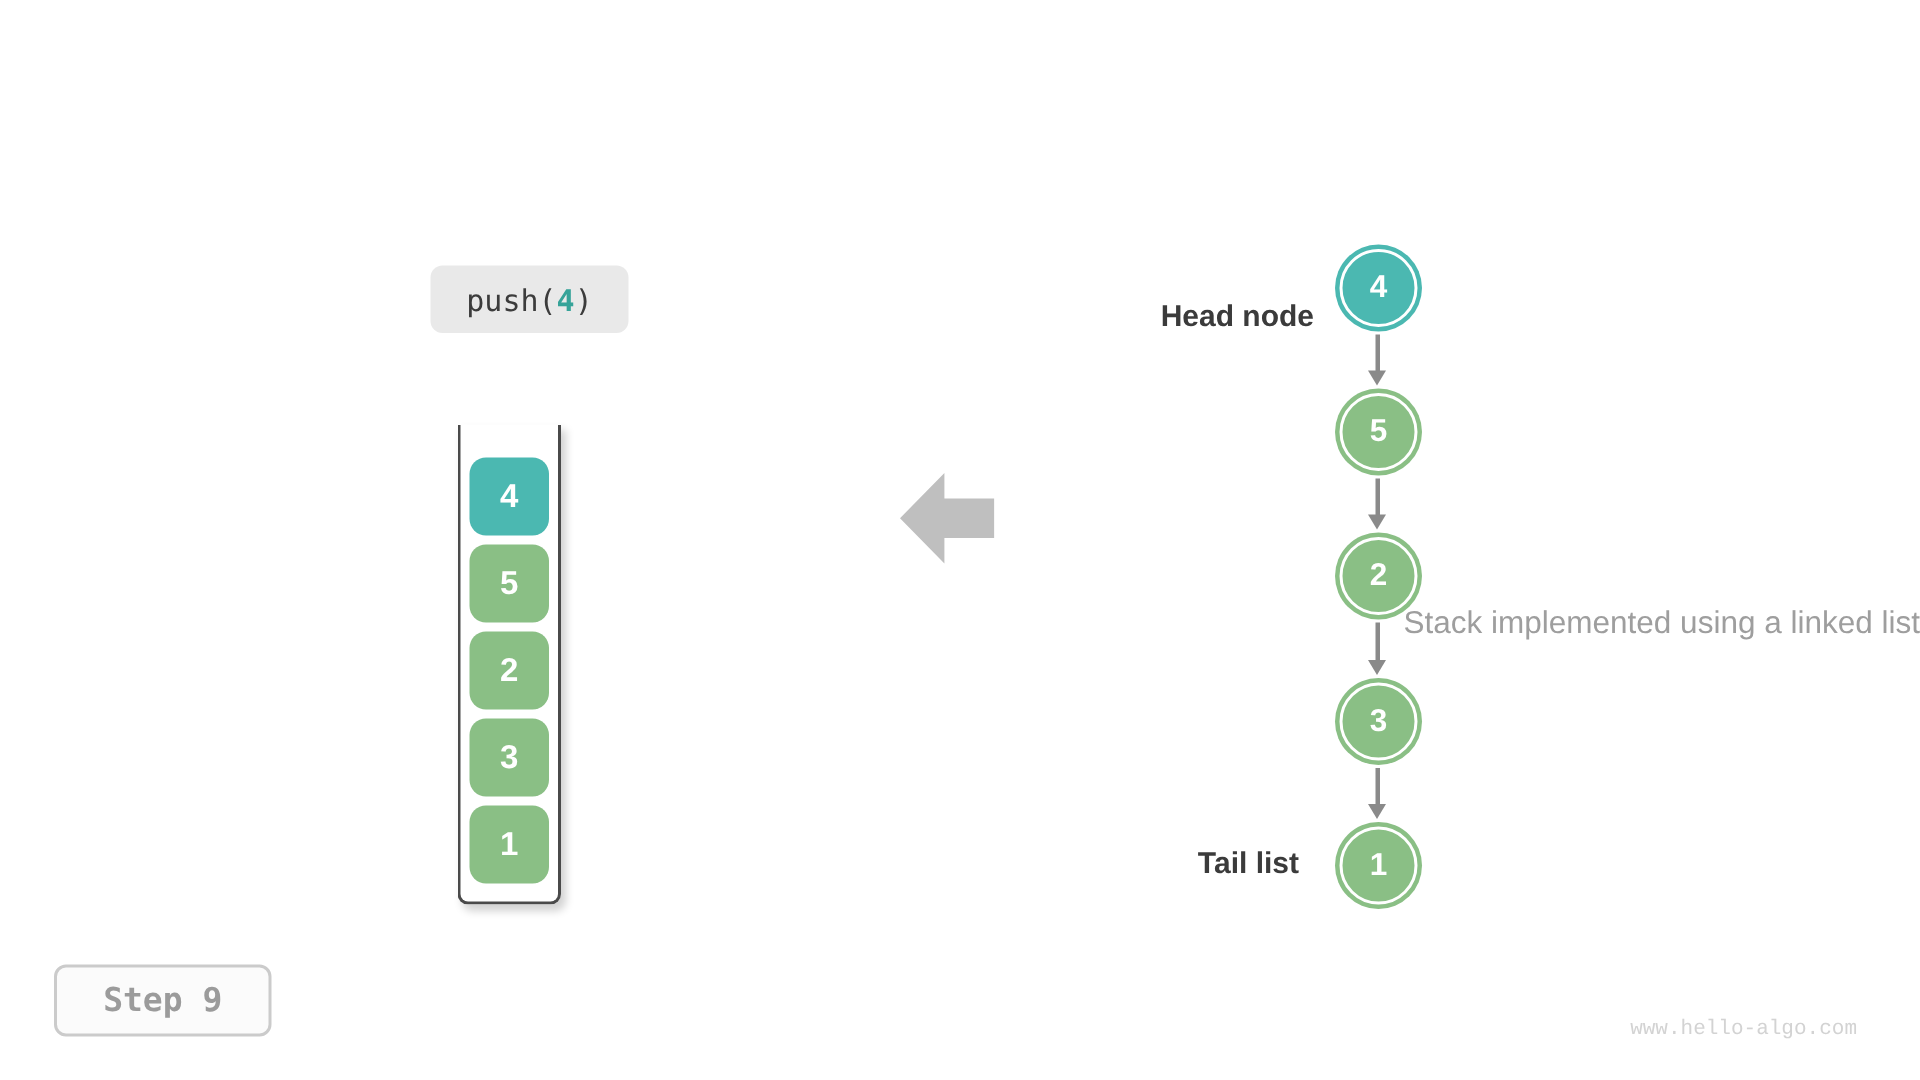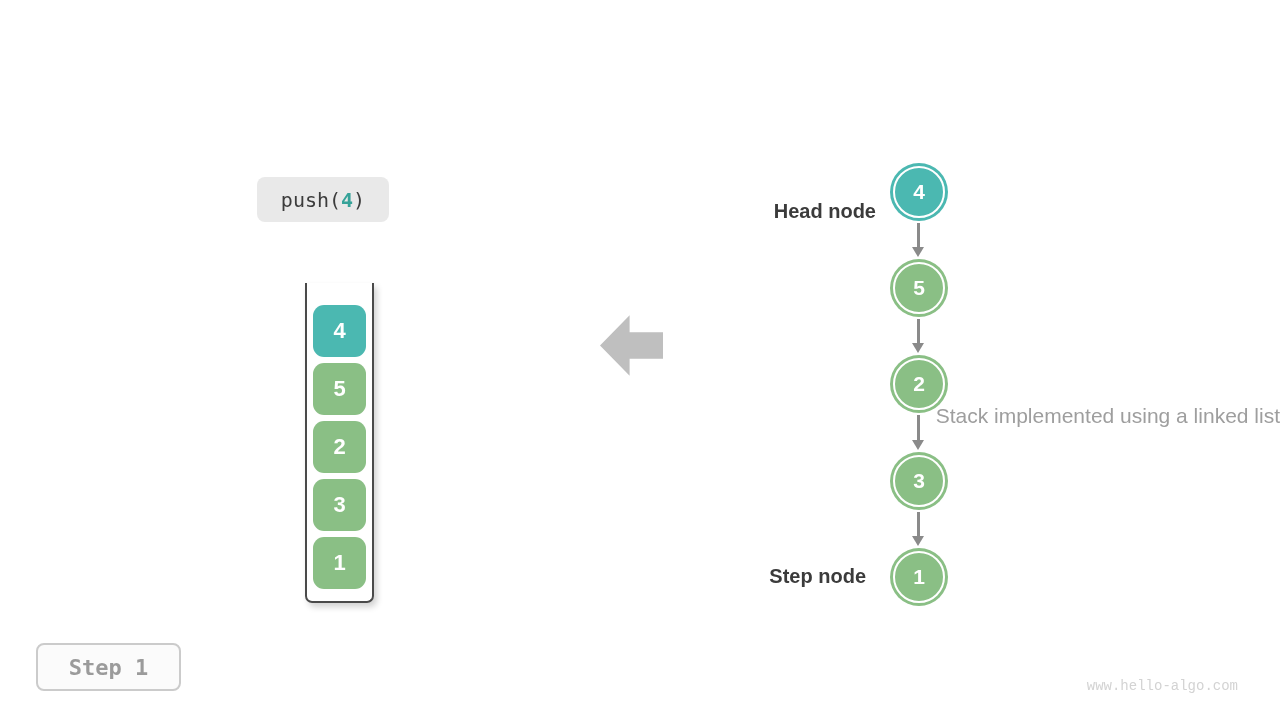--- a/index.html
+++ b/index.html
@@ -27,21 +27,21 @@
     border-radius: 14px;
     padding: 17px 20px 0 25px;
     font-size: 20px;
     line-height: 29px;
     color: #3d3d3d;
   }
 
   
   .push-box {
     position: absolute;
-    left: 257px; top: 177px;
+    left: 287px; top: 177px;
     width: 132px; height: 45px;
     background: #e9e9e9;
     border-radius: 8px;
     display: flex; align-items: center; justify-content: center;
     font-family: "DejaVu Sans Mono", monospace;
     font-size: 20px;
     color: #3c3c3c;
   }
 
   
@@ -169,30 +169,30 @@
     <div class="stack-item" data-color="green">5</div>
     <div class="stack-item" data-color="green">2</div>
     <div class="stack-item" data-color="green">3</div>
     <div class="stack-item" data-color="green">1</div>
   </div>
 
   <div class="block-arrow"></div>
   <div class="caption">Stack implemented using a linked list</div>
 
   <div class="ll-label head">Head node</div>
-  <div class="ll-label tail">Step node</div>
+  <div class="ll-label tail">Tail list</div>
 
   <div class="ll-node" style="top:163px" data-color="teal">4</div>
   <div class="ll-node" style="top:259px" data-color="green">5</div>
   <div class="ll-node" style="top:355px" data-color="green">2</div>
   <div class="ll-node" style="top:452px" data-color="green">3</div>
   <div class="ll-node" style="top:548px" data-color="green">1</div>
 
   <div class="ll-arrow" style="top:223px;height:25px"></div>
   <div class="ll-arrow" style="top:319px;height:25px"></div>
   <div class="ll-arrow" style="top:415px;height:26px"></div>
   <div class="ll-arrow" style="top:512px;height:25px"></div>
 
-  <div class="step-box">Step 1</div>
+  <div class="step-box">Step 9</div>
 
   <div class="watermark">www.hello-algo.com</div>
 
 </div>
 
 </body></html>

